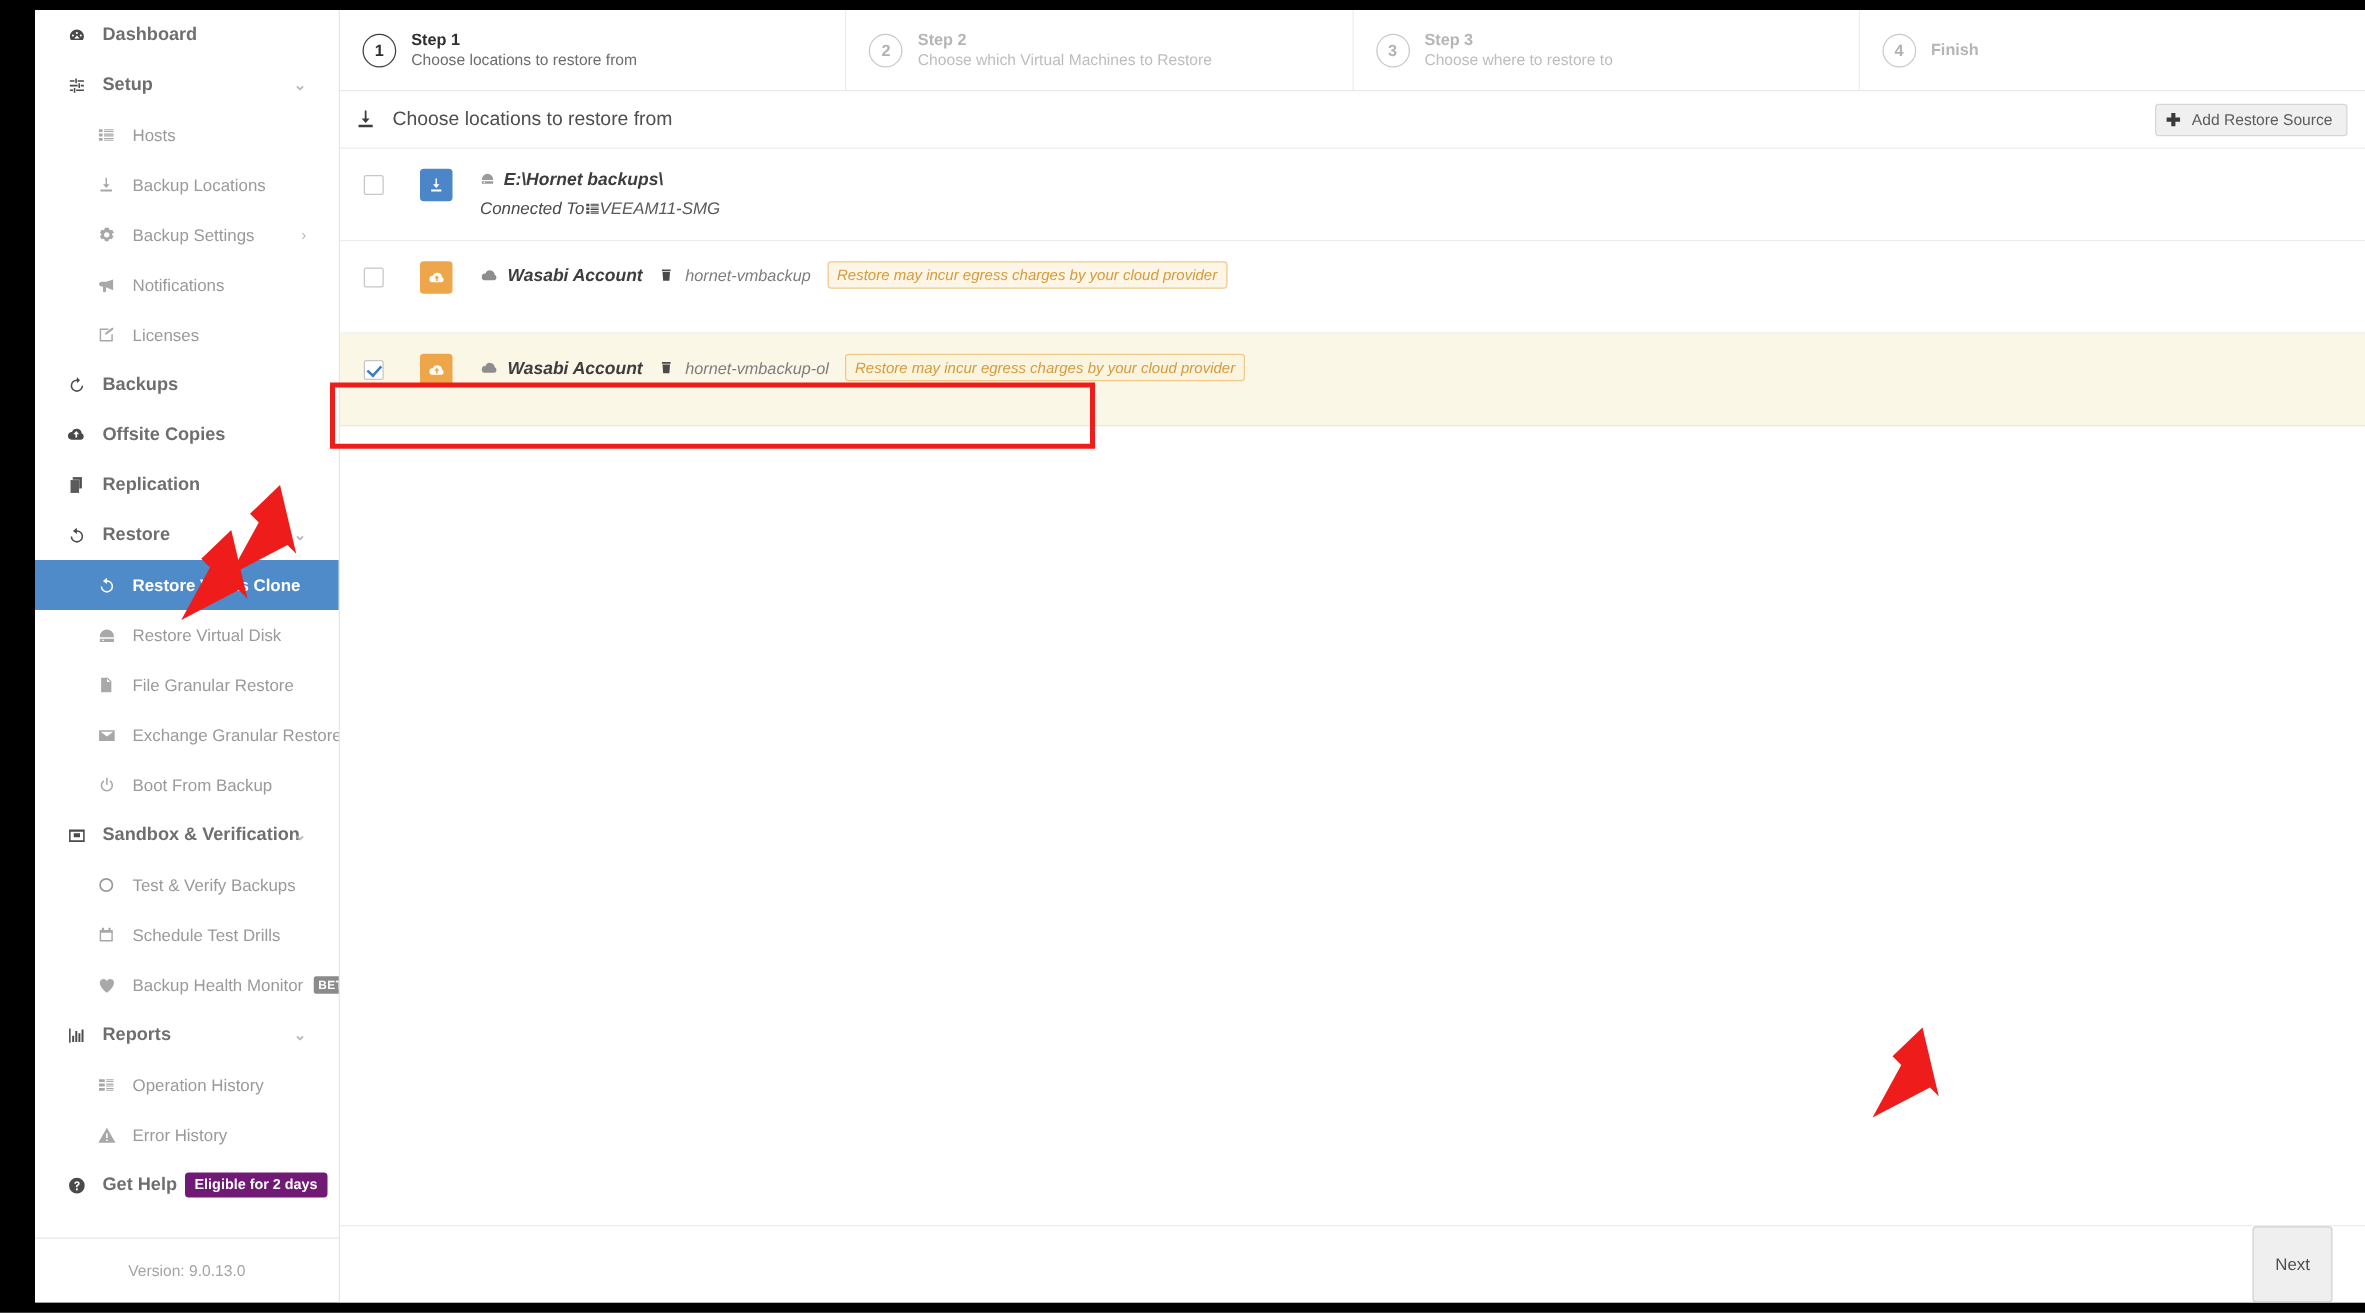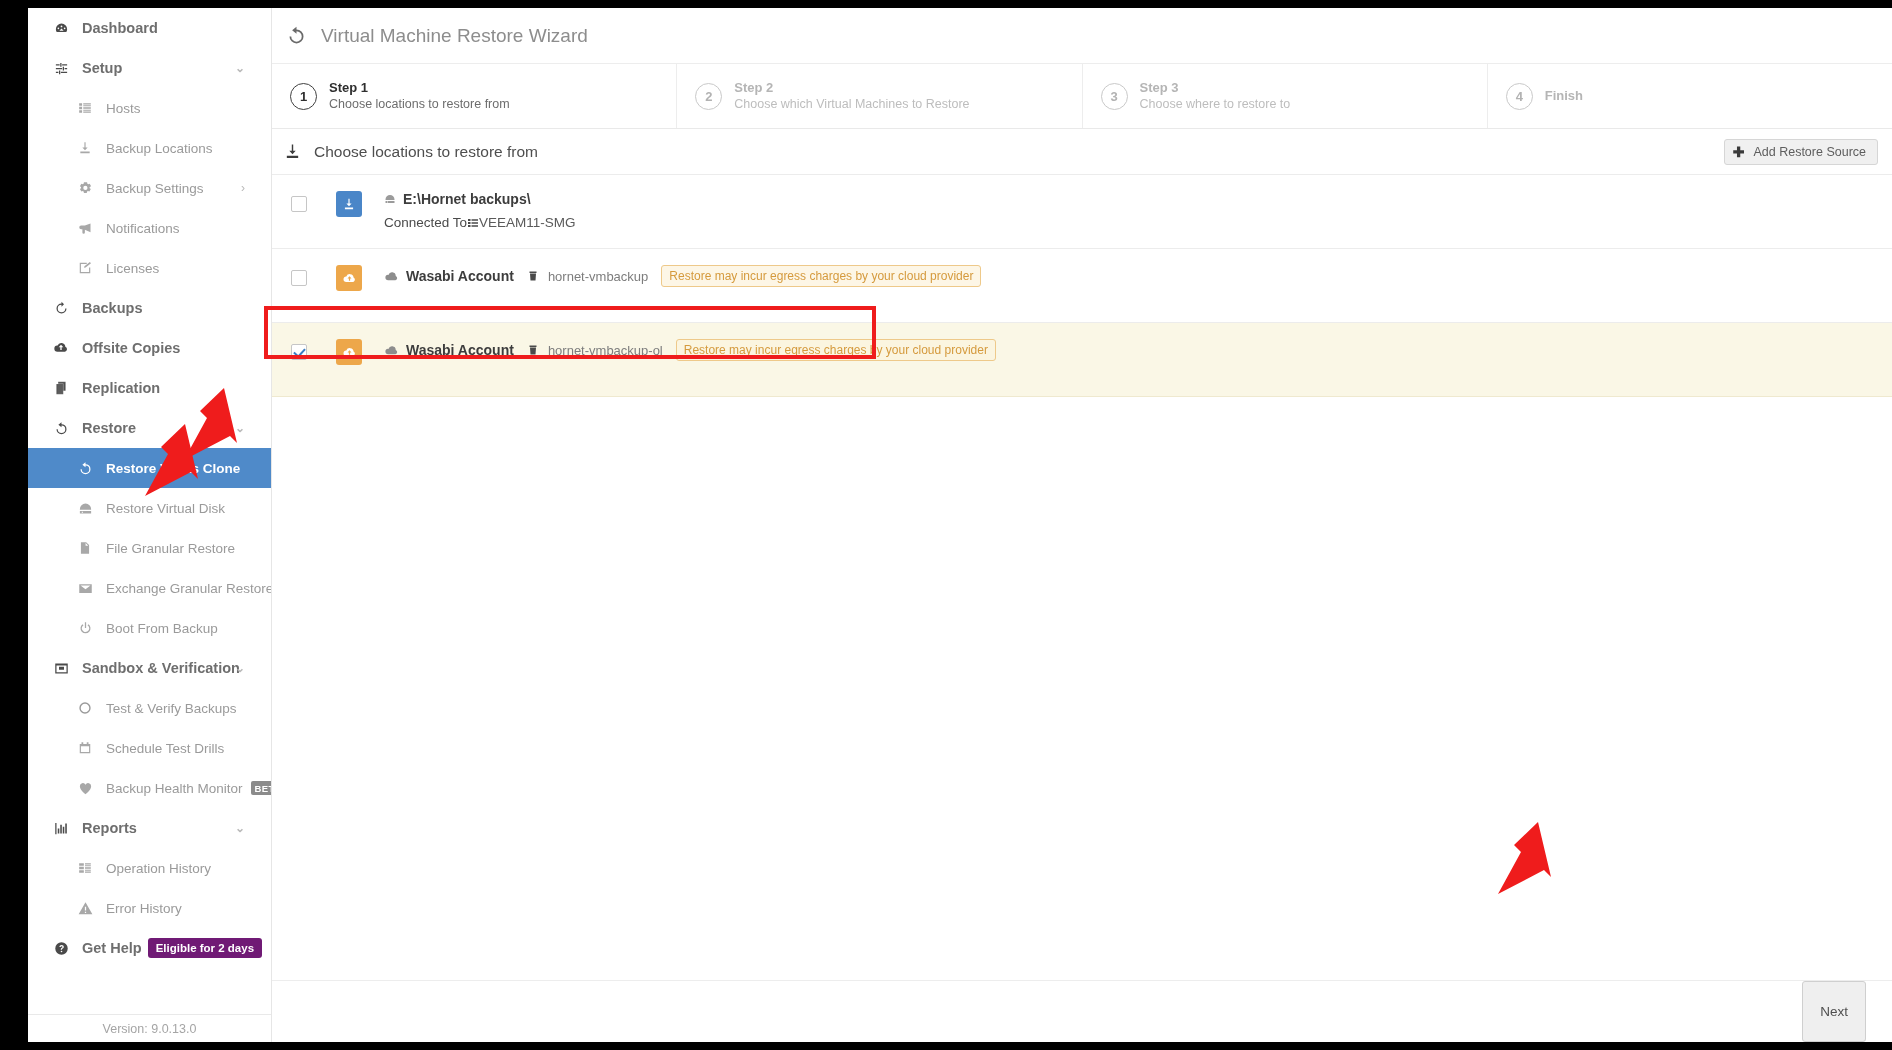--- a/index.html
+++ b/index.html
@@ -83,21 +83,21 @@
     margin-left: 6px;
     background: #701a75;
     color: #fff;
     font-size: 11.5px;
     font-weight: 700;
     padding: 4px 8px;
     border-radius: 3px;
     white-space: nowrap;
   }
   .sidebar-footer {
-    height: 28px;
+    height: 52px;
     border-top: 1px solid #e9e9e9;
     display: flex;
     align-items: center;
     justify-content: center;
     color: #a5a5a5;
     font-size: 12.5px;
   }
 
   
   .main {
@@ -183,20 +183,21 @@
   }
   .btn-add .plus { color: #3a3a3a; font-size: 14px; font-weight: 700; line-height: 1; }
 
   .list { position: relative; flex: 1; min-height: 0; }
   .row {
     display: flex;
     align-items: flex-start;
     padding: 16px 0 16px 14px;
     border-bottom: 1px solid #ececec;
     min-height: 74px;
+    font-style: italic;
   }
   .row.selected { background: #faf7e6; border-bottom: 1px solid #efe9cf; }
   .cbox {
     width: 16px; height: 16px;
     min-width: 16px;
     border: 1px solid #c6c6c6;
     border-radius: 2px;
     background: #fff;
     margin: 5px 0 0 5px;
     position: relative;
@@ -501,28 +502,20 @@
           <span class="badge-help">Eligible for 2 days</span>
         </div>
       </div>
     <div class="sidebar-footer">
       <span>Version: 9.0.13.0</span>
     </div>
   </div>
 
   <div class="main">
 
-    <div class="wiz-title">
-      <span class="ico">
-        <svg width="21" height="21" viewBox="0 0 24 24">
-            <path d="M12 5V2L7 6l5 4V7a6 6 0 1 1-6 6H4a8 8 0 1 0 8-8z"></path>
-          </svg>
-      </span>
-      <span>Virtual Machine Restore Wizard</span>
-    </div>
 
     <div class="steps" id="steps">
         <div class="step current">
           <div class="step-circle">1</div>
           <div class="step-txt">
             <div class="step-name">Step 1</div>
             <div class="step-desc">Choose locations to restore from</div>
           </div>
         </div>
         <div class="step">

